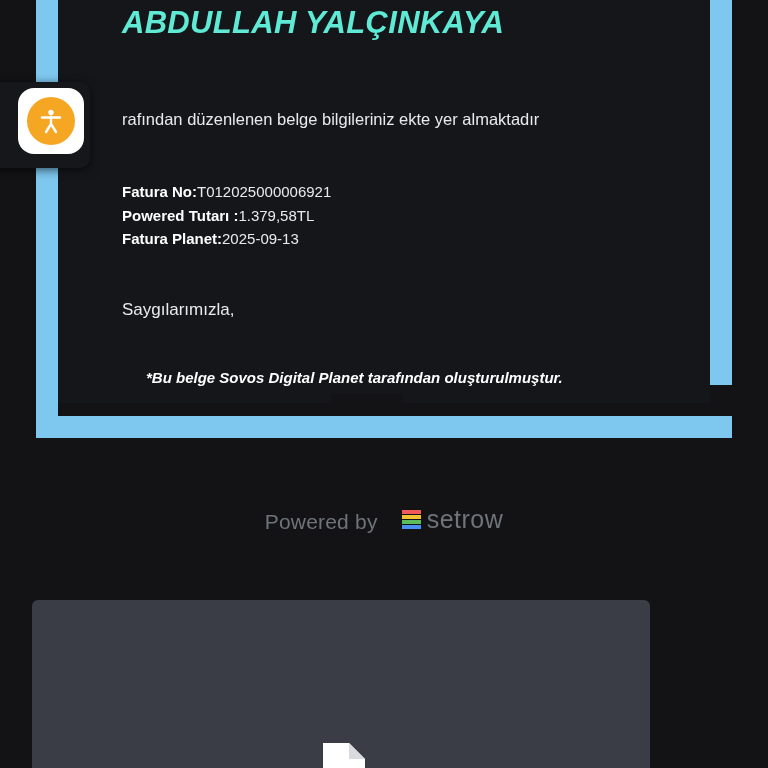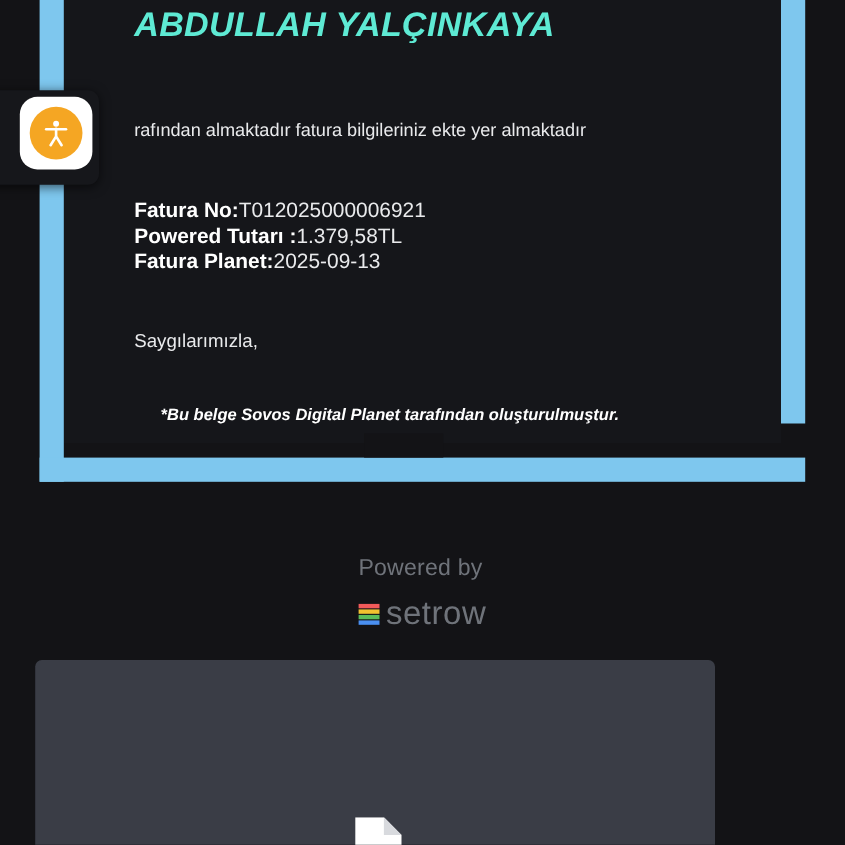--- a/index.html
+++ b/index.html
@@ -87,21 +87,21 @@
     top: 150px;
     font-size: 16.5px;
     color: #e9eaec;
     white-space: nowrap;
   }
 
   .detail-block {
     position: absolute;
     left: 64px;
     top: 220px;
-    font-size: 19px;
+    font-size: 15px;
     color: #e9eaec;
     line-height: 23.5px;
   }
   .detail-block .lbl {
     font-weight: bold;
     color: #ffffff;
   }
 
   .regards {
     position: absolute;
@@ -162,23 +162,22 @@
     left: 0;
     top: 505px;
     width: 768px;
     text-align: center;
     color: #6f737a;
     font-size: 21px;
     letter-spacing: 0.2px;
   }
   .powered-row {
     display: inline-flex;
-    align-items: flex-start;
-    gap: 12px;
-    flex-direction: column;
+    align-items: flex-end;
+    gap: 24px;
   }
   .setrow-logo {
     display: inline-flex;
     align-items: center;
     gap: 6px;
   }
   .setrow-bars {
     display: inline-block;
     width: 19px;
     height: 19px;
@@ -189,21 +188,21 @@
     left: 0;
     width: 19px;
     height: 4px;
     display: block;
   }
   .setrow-bars i:nth-child(1) { top: 0;  background: #f25a5a; }
   .setrow-bars i:nth-child(2) { top: 5px; background: #f2c230; }
   .setrow-bars i:nth-child(3) { top: 10px; background: #5bbd5b; }
   .setrow-bars i:nth-child(4) { top: 15px; background: #4a8ff0; }
   .setrow-name {
-    font-size: 30px;
+    font-size: 25px;
     color: #6f737a;
     letter-spacing: 0.5px;
   }
 
   
   .attachment {
     position: absolute;
     left: 32px;
     top: 600px;
     width: 618px;
@@ -223,21 +222,21 @@
 <body>
 
 <div id="root">
 
   <div class="card-wrap">
 
     <div class="card-inner">
 
       <div class="recipient-name">ABDULLAH YALÇINKAYA</div>
 
-      <div class="intro-line">rafından almaktadır fatura bilgileriniz ekte yer almaktadır</div>
+      <div class="intro-line">rafından düzenlenen belge bilgileriniz ekte yer almaktadır</div>
 
       <div class="detail-block">
         <div>
           <span class="lbl">Fatura No:</span><span>T012025000006921</span>
         </div>
         <div>
           <span class="lbl">Powered Tutarı :</span><span>1.379,58TL</span>
         </div>
         <div>
           <span class="lbl">Fatura Planet:</span><span>2025-09-13</span>

